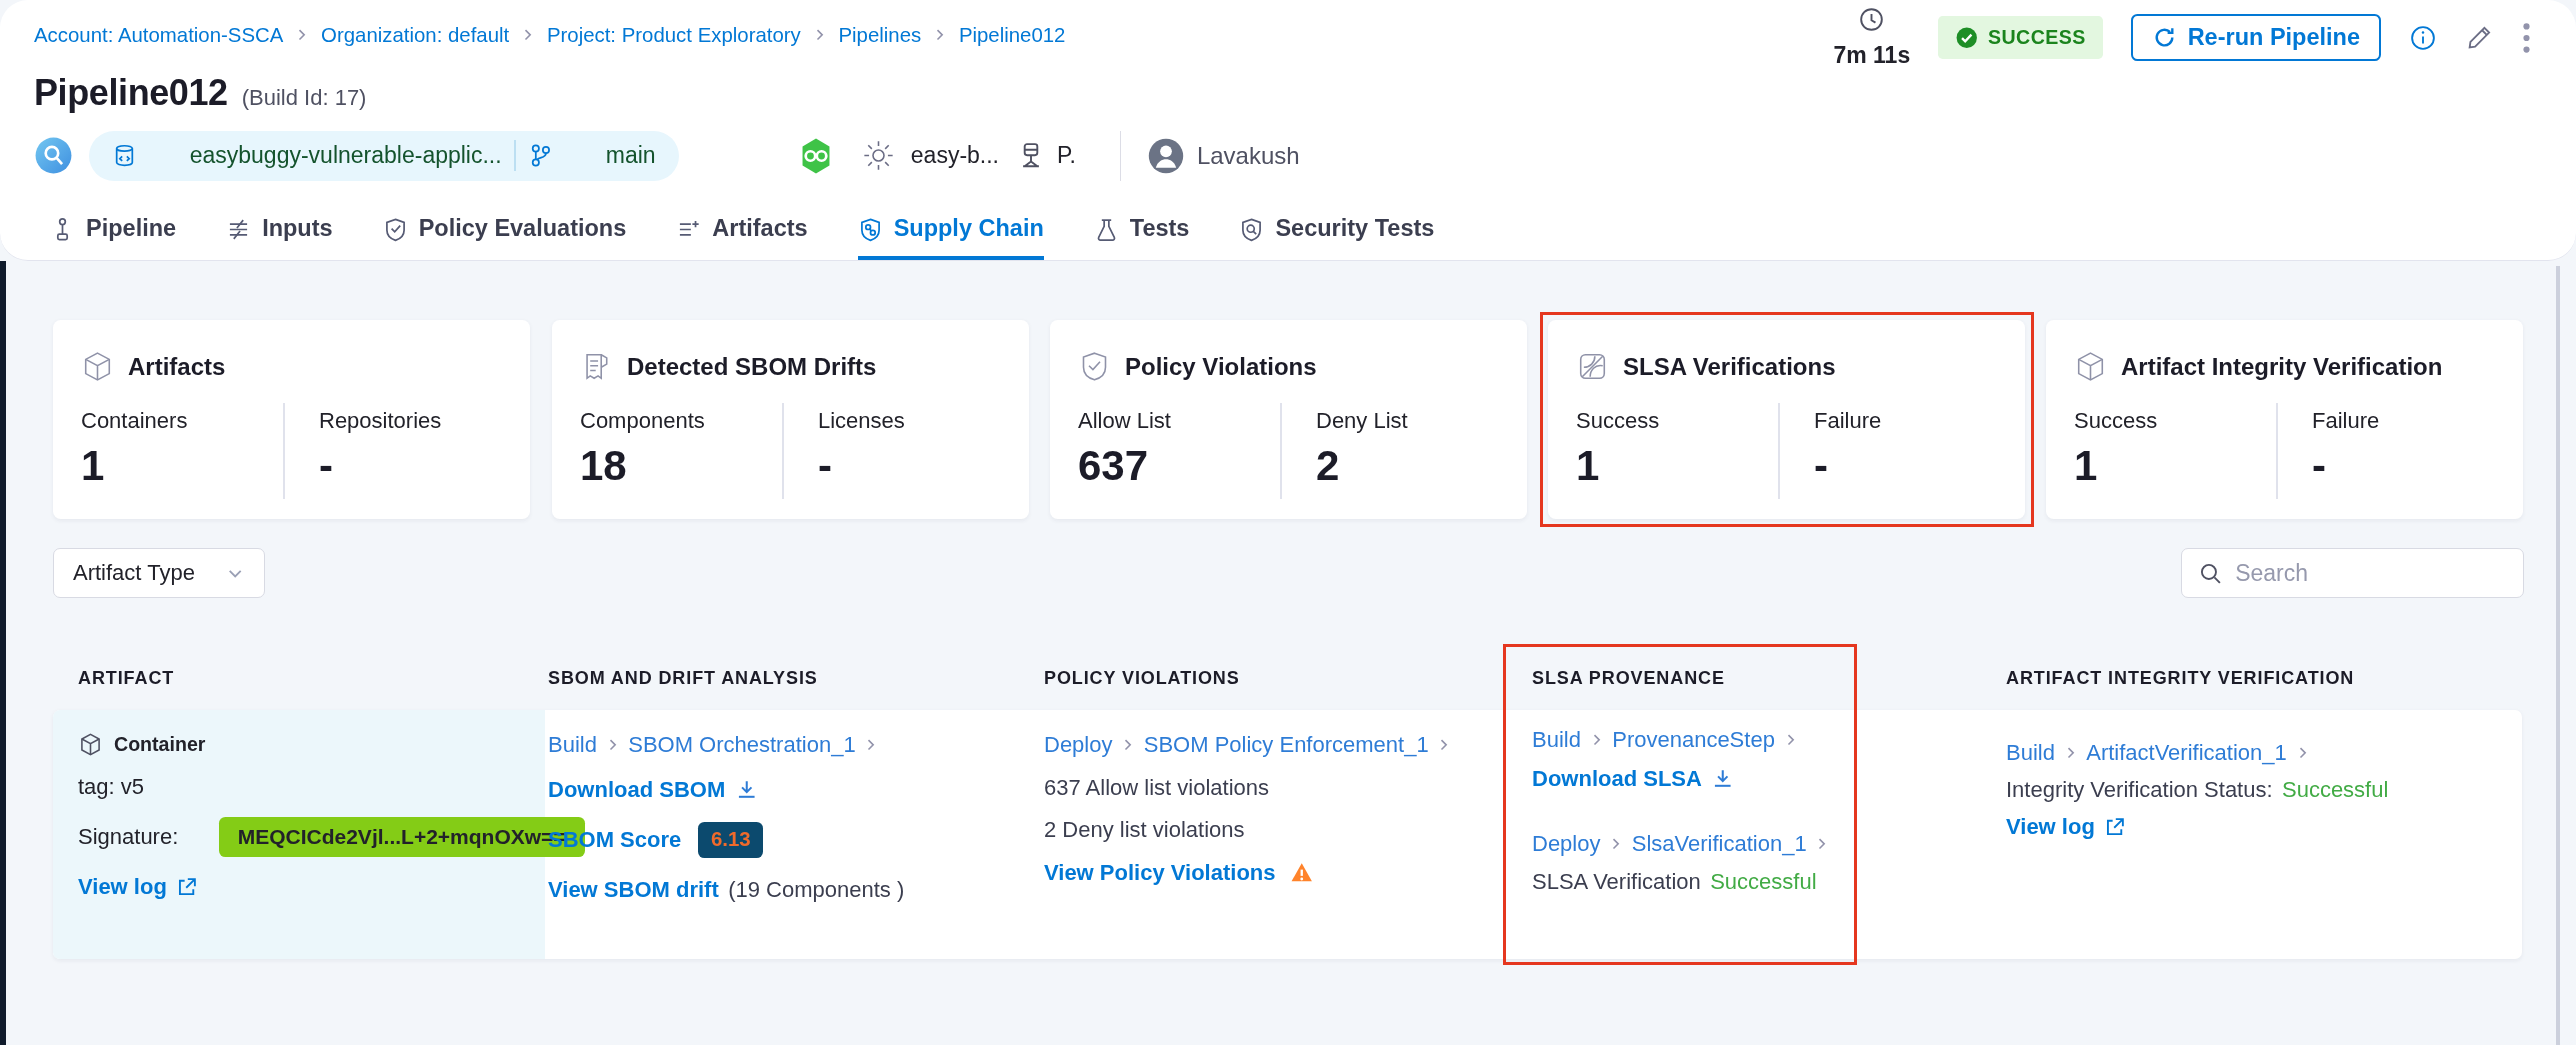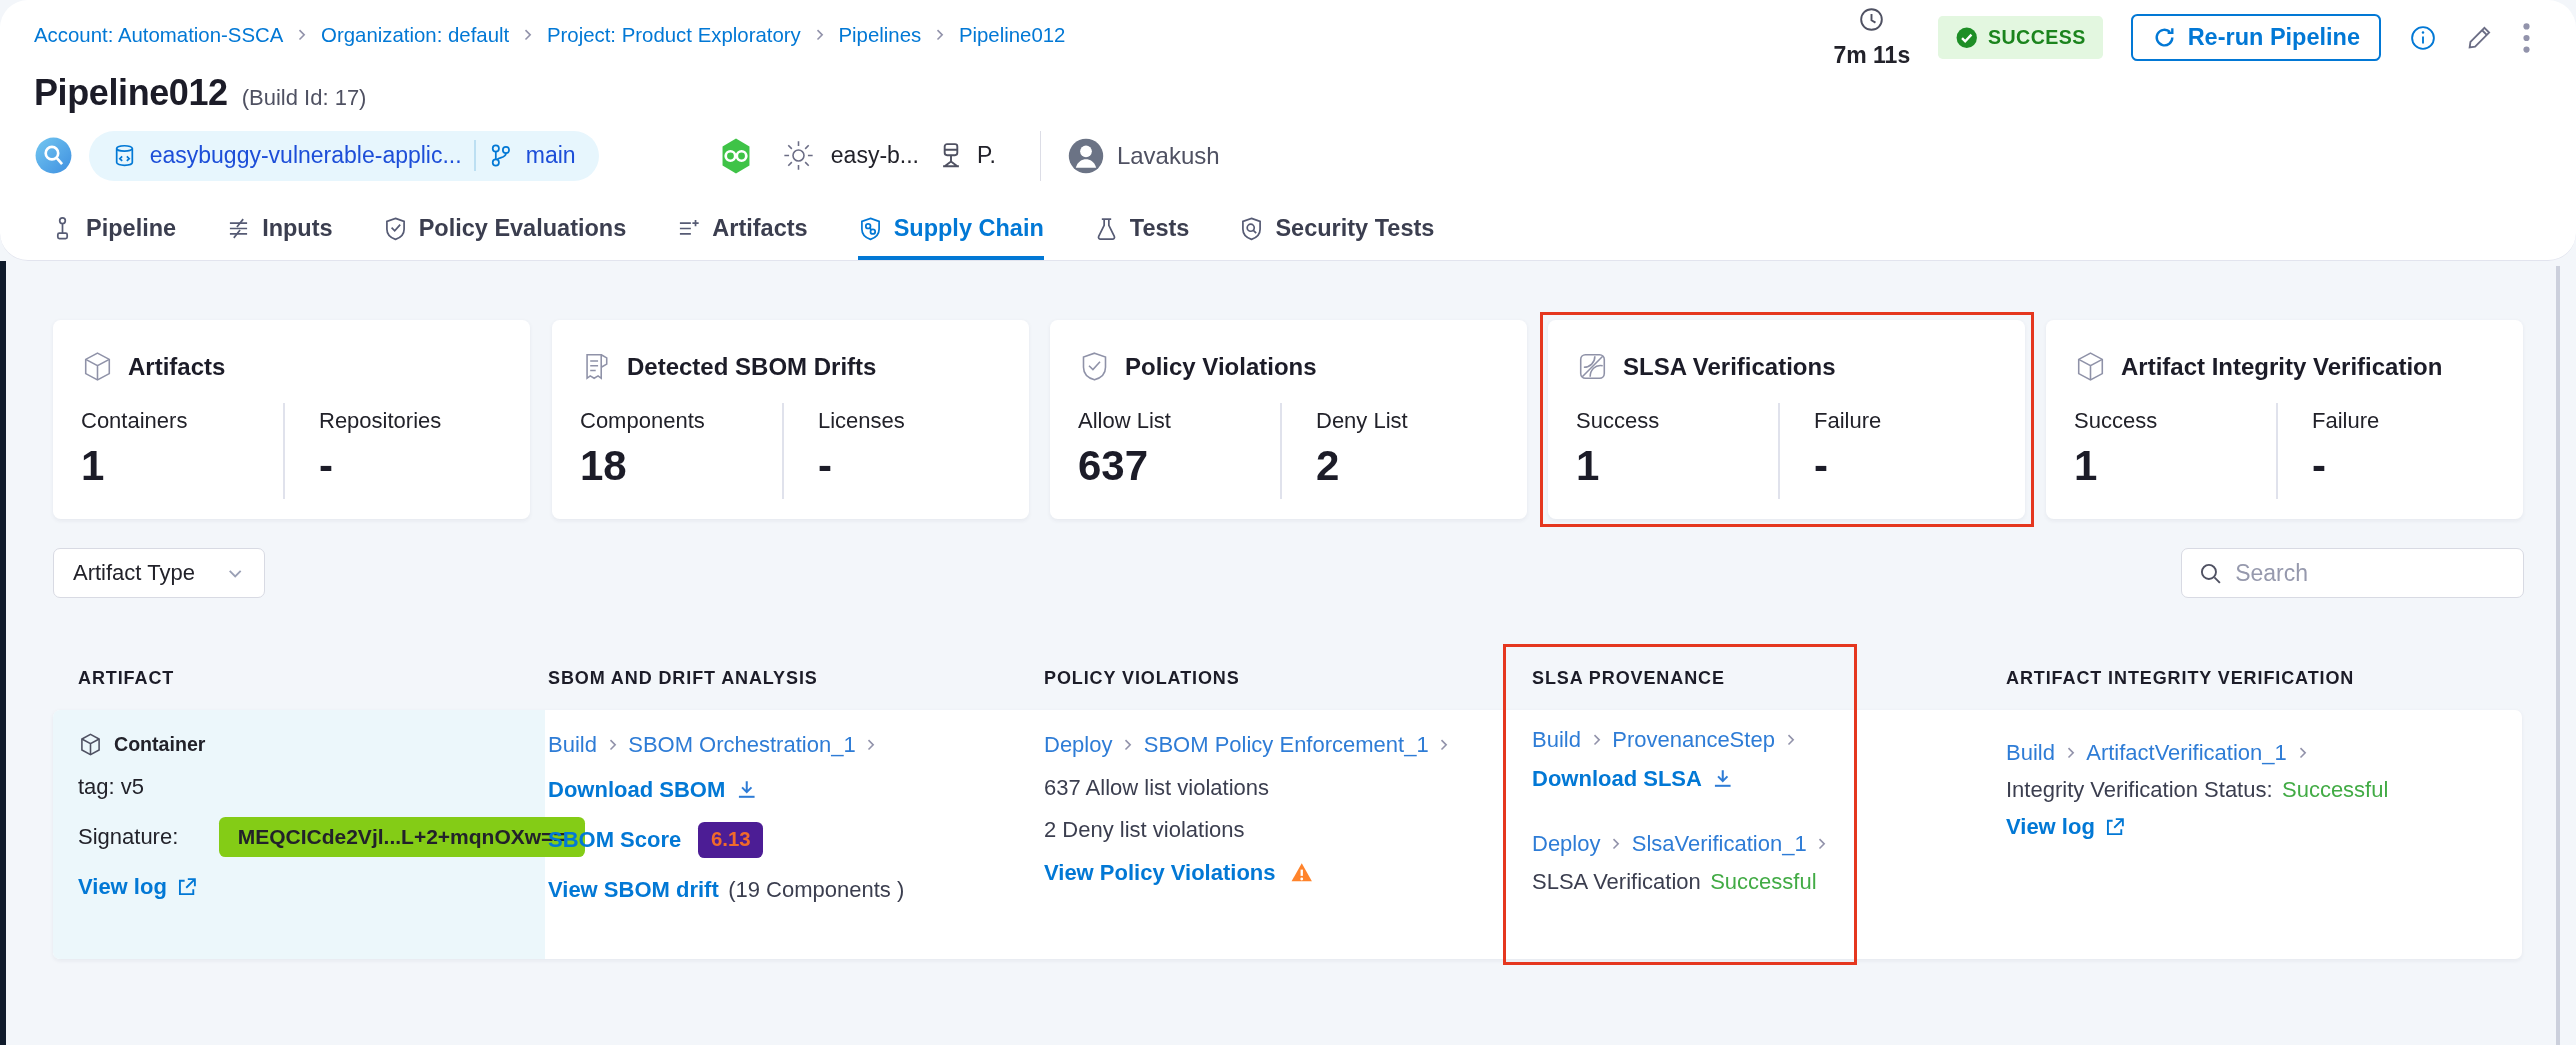--- a/index.html
+++ b/index.html
@@ -25,34 +25,34 @@
   .icon-pencil{ width:28px; height:28px; stroke:#6b6d85; stroke-width:2.4; fill:none; }
   .icon-kebab{ width:11px; height:34px; fill:#9293ab; }
 
   .title-row{ position:absolute; left:34px; top:72px; display:flex; align-items:baseline; gap:14px; }
   .page-title{ font-size:36px; font-weight:bold; color:#1c1c28; letter-spacing:-0.4px; }
   .build-id{ font-size:22px; color:#4f5162; }
 
   .meta-row{ position:absolute; left:34px; top:128px; height:55px; display:flex; align-items:center; }
   .ci-circle{ width:39px; height:39px; margin-right:15.7px; }
   .repo-pill{ display:flex; align-items:center; gap:12.5px; background:#e7f6fd; border-radius:27px; padding:9.4px 23.5px; height:50px; }
-  .repo-pill .txt{ color:#1d4ed8; font-size:23px; }
+  .repo-pill .txt{ color:#14532d; font-size:23px;margin-left:40px; }
   .pill-div{ width:1.6px; height:31px; background:#bcdff2; }
   .icon-repo,.icon-branch{ width:25px; height:25px; stroke:#0278d5; stroke-width:2.2; fill:none; }
   .meta-gap{ width:118px; }
   .hex-green{ width:38px; height:38px; margin-right:27px; }
   .icon-gear{ width:33px; height:33px; stroke:#6b6d85; stroke-width:2; fill:none; margin-right:15.7px; }
   .meta-txt{ font-size:23px; color:#22222a; margin-right:17px; }
   .icon-server{ width:30px; height:30px; stroke:#4f5162; stroke-width:2.4; fill:none; margin-right:11px; }
   .meta-divider{ width:1.6px; height:50px; background:#dcdde6; margin:0 27px; }
   .avatar{ width:36px; height:36px; margin-right:12.5px; }
   .user-name{ font-size:24px; color:#4f5162; }
 
   .tabs{ position:absolute; left:50px; bottom:0; display:flex; align-items:flex-end; gap:50px; height:52px; }
-  .tab{ display:flex; align-items:center; gap:11px; padding-bottom:14px; cursor:pointer; color:#3b3e4f; border-bottom:4.7px solid transparent;margin-top:8px; }
+  .tab{ display:flex; align-items:flex-end; gap:11px; padding-bottom:14px; cursor:pointer; color:#3b3e4f; border-bottom:4.7px solid transparent;margin-top:8px; }
   .tab .tab-label{ font-size:23.5px; font-weight:bold; white-space:nowrap; }
   .tab .tab-ic{ width:25px; height:25px; stroke:#565b74; stroke-width:2.2; fill:none; }
   .tab.active{ color:#0278d5; border-bottom-color:#0278d5; }
   .tab.active .tab-ic{ stroke:#0278d5; }
 
   
   .card{ position:absolute; top:320px; width:477px; height:199px; background:#ffffff; border-radius:7.8px; box-shadow:0 1.6px 4.7px rgba(40,41,61,0.06); }
   .card-title{ position:absolute; left:28px; top:30px; display:flex; align-items:center; gap:14px; }
   .card-title .t{ font-size:24px; font-weight:bold; color:#1c1c28; white-space:nowrap; }
   .card-ic{ width:33px; height:33px; stroke:#8f92a8; stroke-width:2; fill:none; }
@@ -91,21 +91,21 @@
   #cell-artifact{ left:78px; gap:17px; }
   #cell-artifact .type-line{ gap:11px; }
   .icon-cube-s{ width:25px; height:25px; stroke:#4f5162; stroke-width:2; fill:none; }
   .type-txt{ font-size:19.6px; font-weight:bold; color:#22222a; }
   .img-name{ font-size:23.5px; font-weight:bold; color:#1c1c28; }
   .tag-txt{ font-size:22px; color:#22222a; }
   .sig-lbl{ font-size:22px; color:#22222a; }
   .sig-pill{ background:#84cc16; border-radius:6.3px; padding:7.8px 19px; font-size:21px; font-weight:bold; color:#22222a; margin-left:31px; }
 
   #cell-sbom{ left:548px; gap:19px; }
-  .score-badge{ background:#4c1d95; color:#f06a2b; font-size:20.4px; font-weight:bold; border-radius:6.3px; padding:6.3px 12.5px; margin-left:7.8px; }
+  .score-badge{ background:#0c4a6e; color:#f06a2b; font-size:20.4px; font-weight:bold; border-radius:6.3px; padding:6.3px 12.5px; margin-left:7.8px; }
   #cell-policy{ left:1044px; gap:16.5px; }
   .icon-warn{ width:23.5px; height:23.5px; margin-left:4.7px; }
   #cell-slsa{ left:1532px; top:727px; gap:12.5px; }
   .grp-gap{ height:14px; }
   #cell-integrity{ left:2006px; top:740px; gap:11px; }
 
   .v-scroll{ position:absolute; left:2556px; top:266px; width:3.9px; height:779px; background:#ccd0dc; }
   .left-strip{ position:absolute; left:0; top:261px; width:5.5px; height:784px; background:#101b2c; }
 </style>
 </head>

